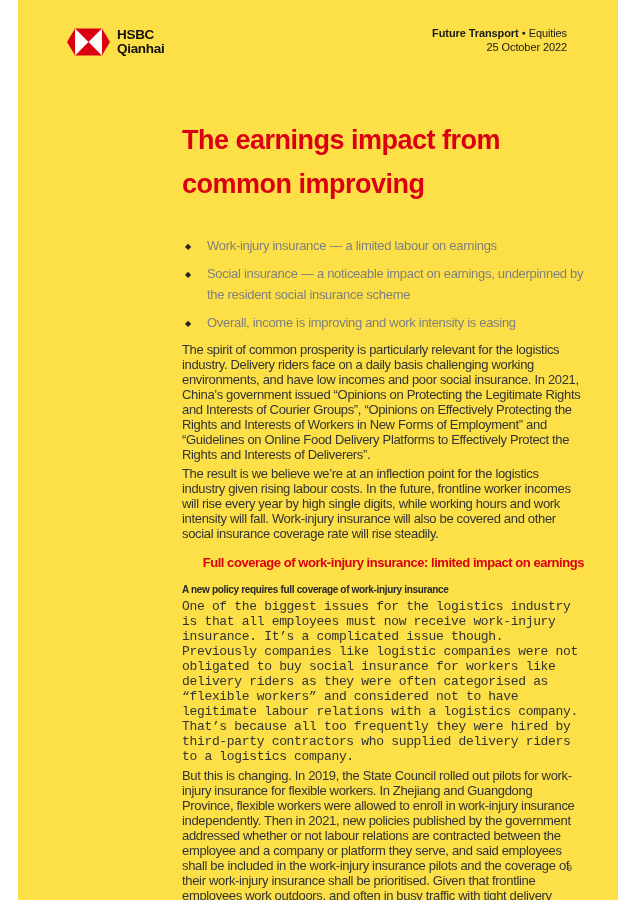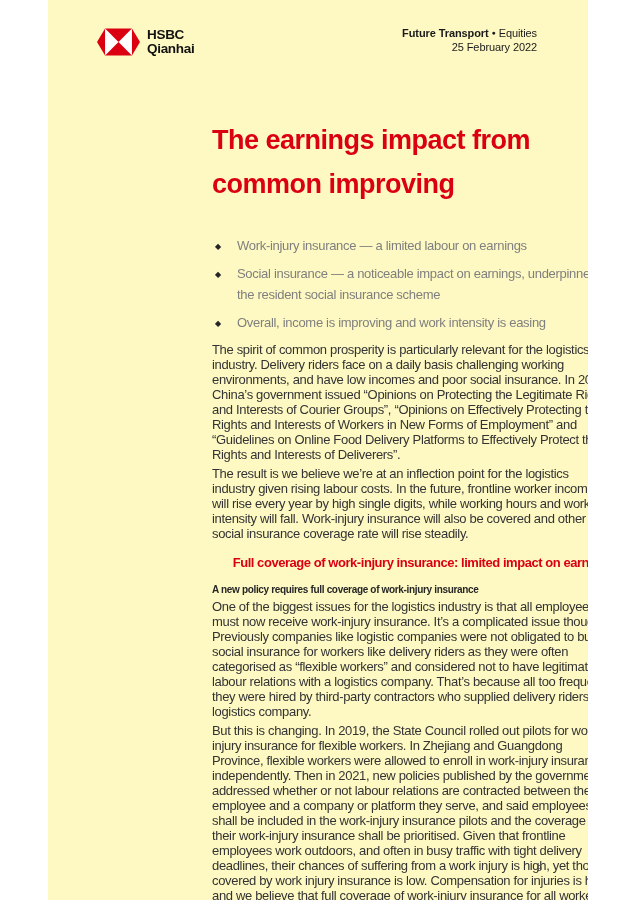--- a/index.html
+++ b/index.html
@@ -1,21 +1,21 @@
 <!DOCTYPE html>
 <html><head>
 <meta charset="utf-8">
 <style>
   * { box-sizing: border-box; }
   html, body { margin: 0; padding: 0; background: #ffffff; }
   .page {
     position: relative;
-    width: 540px;
+    width: 600px;
     height: 900px;
-    background: #fef9c3;
+    background: #fde047;
     font-family: "Liberation Sans", sans-serif;
     overflow: hidden;
     margin: 0 auto;
   }
 
   
   .logo { position: absolute; left: 49px; top: 28px; display: flex; align-items: flex-start; gap: 7px; }
   .logo svg { width: 43px; height: 28px; display: block; }
   .logo-text { font-weight: bold; font-size: 13.5px; line-height: 14px; color: #121212; letter-spacing: -0.3px; padding-top: 0px; }
 
@@ -31,21 +31,21 @@
 
   ul.bullets { list-style: none; margin: 29px 0 0 0; padding: 0; font-size: 13px; line-height: 21px; letter-spacing: -0.3px; color: #7f7f7f; }
   ul.bullets li { position: relative; padding-left: 25px; margin-bottom: 7px; }
   .diamond { position: absolute; left: 3px; top: 1px; font-size: 8px; color: #262626; }
 
   h2.section-h { margin: 40px 0 0 0; color: #db0011; font-size: 13px; line-height: 17px; font-weight: bold; letter-spacing: -0.45px; white-space: nowrap; }
   h2.section-h.second { margin-top: 13px; text-align: right; }
 
   p.body-p { margin: 4px 0 0 0; font-size: 13px; line-height: 15px; letter-spacing: -0.33px; color: #333333; }
   p.body-p.first { margin-top: 9px; }
-  p.body-p.tight { margin-top: 1px; }
+  p.body-p.tight { margin-top: 1px; font-family: Liberation Mono, monospace; }
 
   h3.sub-h { margin: 12px 0 0 0; font-size: 10px; line-height: 14.7px; letter-spacing: -0.33px; color: #262626; font-weight: bold; }
 
   .pageno { position: absolute; top: 863px; right: 46px; font-size: 9px; color: #444444; }
 </style>
 </head>
 <body>
 
 <div class="page">
 
@@ -58,21 +58,21 @@
     <div class="logo-text">
       <div>HSBC</div>
       <div>Qianhai</div>
     </div>
   </div>
 
   <div class="header-meta">
     <div>
       <span class="meta-series">Future Transport</span><span class="dot">●</span><span>Equities</span>
     </div>
-    <div>25 February 2022</div>
+    <div>25 October 2022</div>
   </div>
 
   <div class="content">
 
     <h1 class="title">
       <span>The earnings impact from</span><br>
       <span>common improving</span>
     </h1>
 
     <ul class="bullets">

